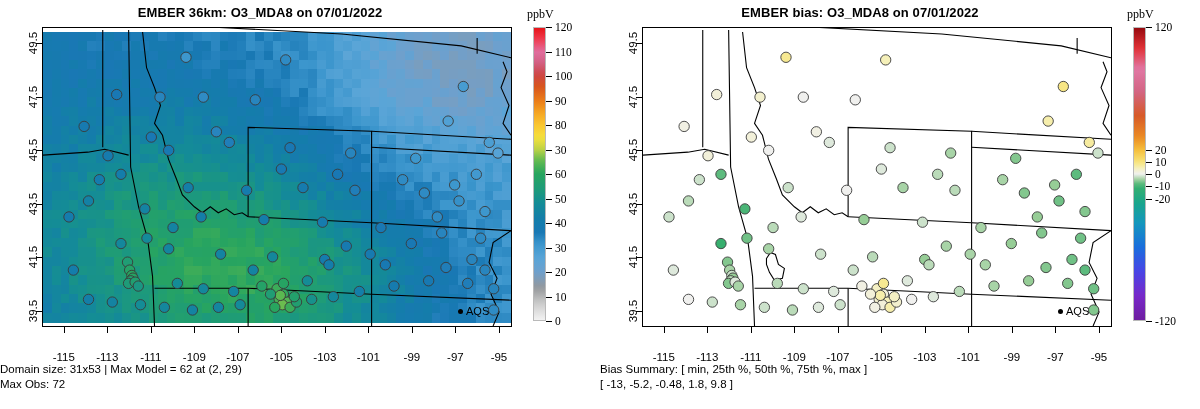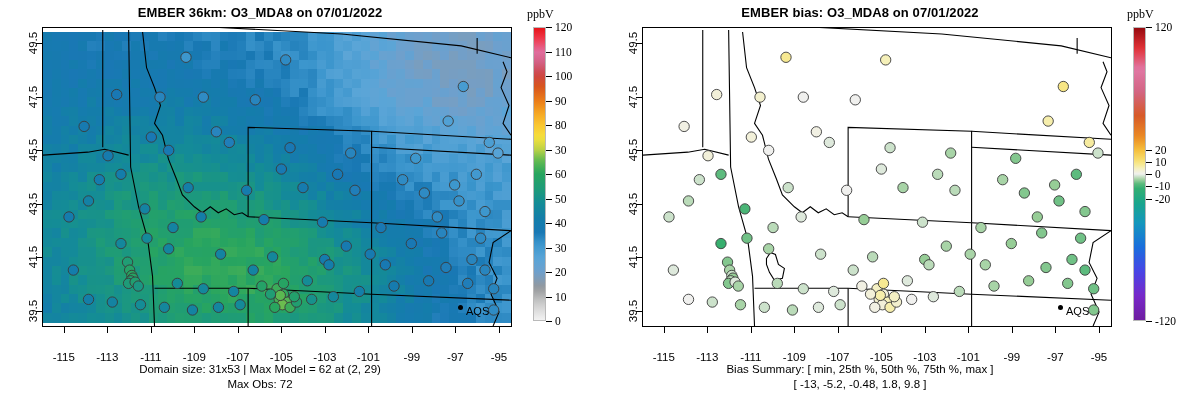--- a/index.html
+++ b/index.html
@@ -146,30 +146,29 @@
     transform: translateY(-50%);
     white-space: nowrap;
     text-align: center;
   }
   
   .caption {
     position: absolute;
     top: 362px;
     left: 0;
     width: 520px;
-    text-align: center;
     font-size: 11.5px;
     line-height: 15px;
   }
   .caption div { white-space: nowrap; }
   
   .aqs-legend {
     position: absolute;
     display: flex;
-    align-items: flex-start;
+    align-items: center;
     gap: 3px;
     font-size: 11px;
   }
   .aqs-dot {
     width: 5px;
     height: 5px;
     border-radius: 50%;
     background: #000000;
   }
 </style>

